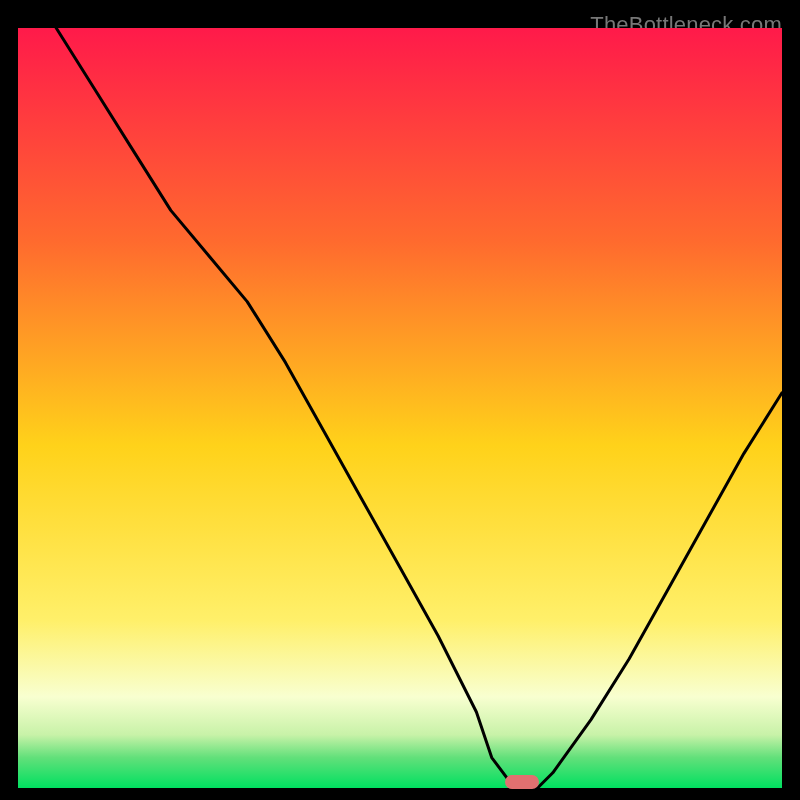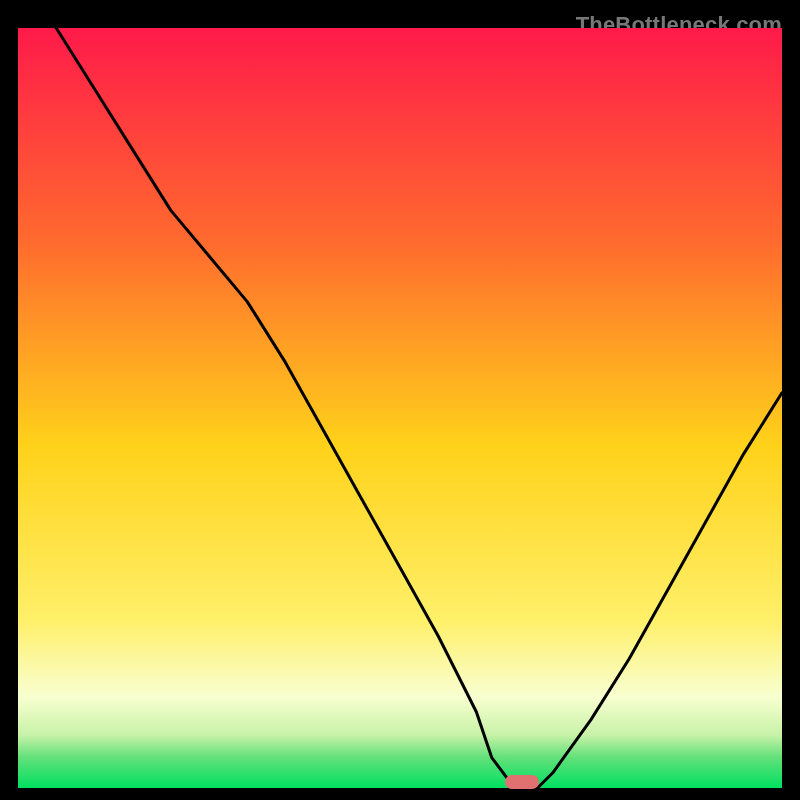--- a/index.html
+++ b/index.html
@@ -25,21 +25,21 @@
     top: 0;
     width: 764px;
     height: 760px;
   }
   .watermark {
     position: absolute;
     top: 12px;
     right: 18px;
     color: #777;
     font-size: 22px;
-    font-weight: 700;
+    font-weight: 400;
     letter-spacing: 0.2px;
   }
   .marker {
     position: absolute;
     width: 34px;
     height: 14px;
     background: #e17070;
     border-radius: 7px;
     transform: translate(-50%, -50%);
   }

